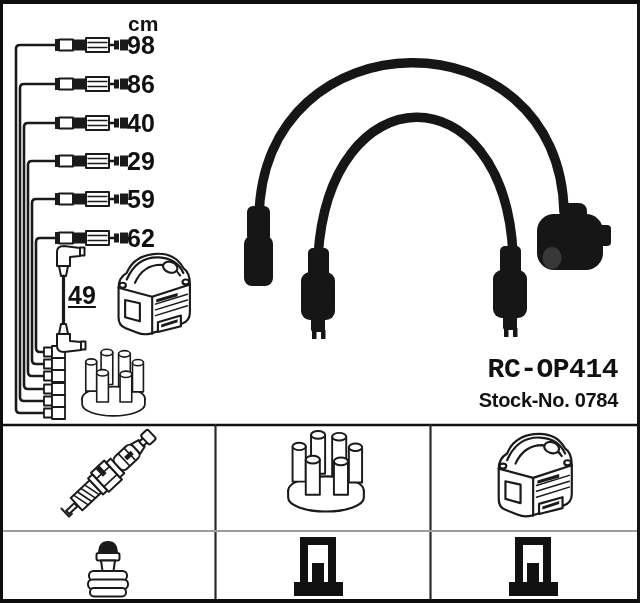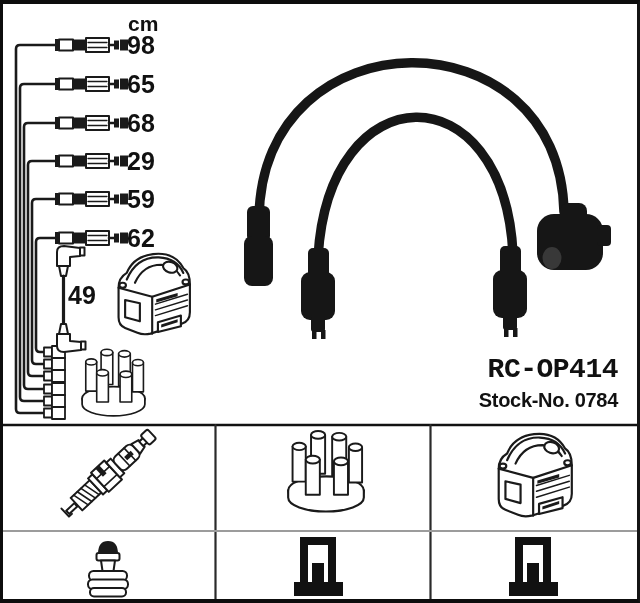--- a/index.html
+++ b/index.html
@@ -12,21 +12,21 @@
     padding-left:16px;
   }
   .art{position:absolute; left:-3px; top:-4px; width:640px; height:603px;}
   .txt{
     position:absolute; font-weight:700; color:#111; line-height:1;
     white-space:nowrap; font-family:"Liberation Sans", sans-serif;
   }
   .cm   {left:125px; top:9px;  font-size:21px;}
   .len  {left:124px; font-size:25px;}
   .r0{top:29px;} .r1{top:68px;} .r2{top:107px;} .r3{top:145px;} .r4{top:183px;} .r5{top:222px;}
-  .len49{left:65px; top:279px; font-size:25px;}
+  .len49{left:65px; top:279px; font-size:25px;text-decoration:underline;}
   .code {right:19px; top:352px; font-size:28px; letter-spacing:-0.5px;font-family:Liberation Mono, monospace;}
   .stock{right:19px; top:386px; font-size:20px; letter-spacing:-0.3px;}
 </style>
 </head>
 <body>
 
 <div class="page">
 
   <svg class="art" viewBox="0 0 640 603" stroke-linejoin="round" stroke-linecap="round">
     <defs>
@@ -205,21 +205,21 @@
     <g>
       <use href="#din-terminal" transform="translate(318,566)"></use>
     </g>
     <g>
       <use href="#din-terminal" transform="translate(533,566)"></use>
     </g>
   </svg>
 
   <div class="txt cm">cm</div>
   <div class="txt len r0">98</div>
-  <div class="txt len r1">65</div>
-  <div class="txt len r2">68</div>
+  <div class="txt len r1">86</div>
+  <div class="txt len r2">40</div>
   <div class="txt len r3">29</div>
   <div class="txt len r4">59</div>
   <div class="txt len r5">62</div>
   <div class="txt len49">49</div>
   <div class="txt code">RC-OP414</div>
   <div class="txt stock">Stock-No. 0784</div>
 </div>
 
 </body></html>

